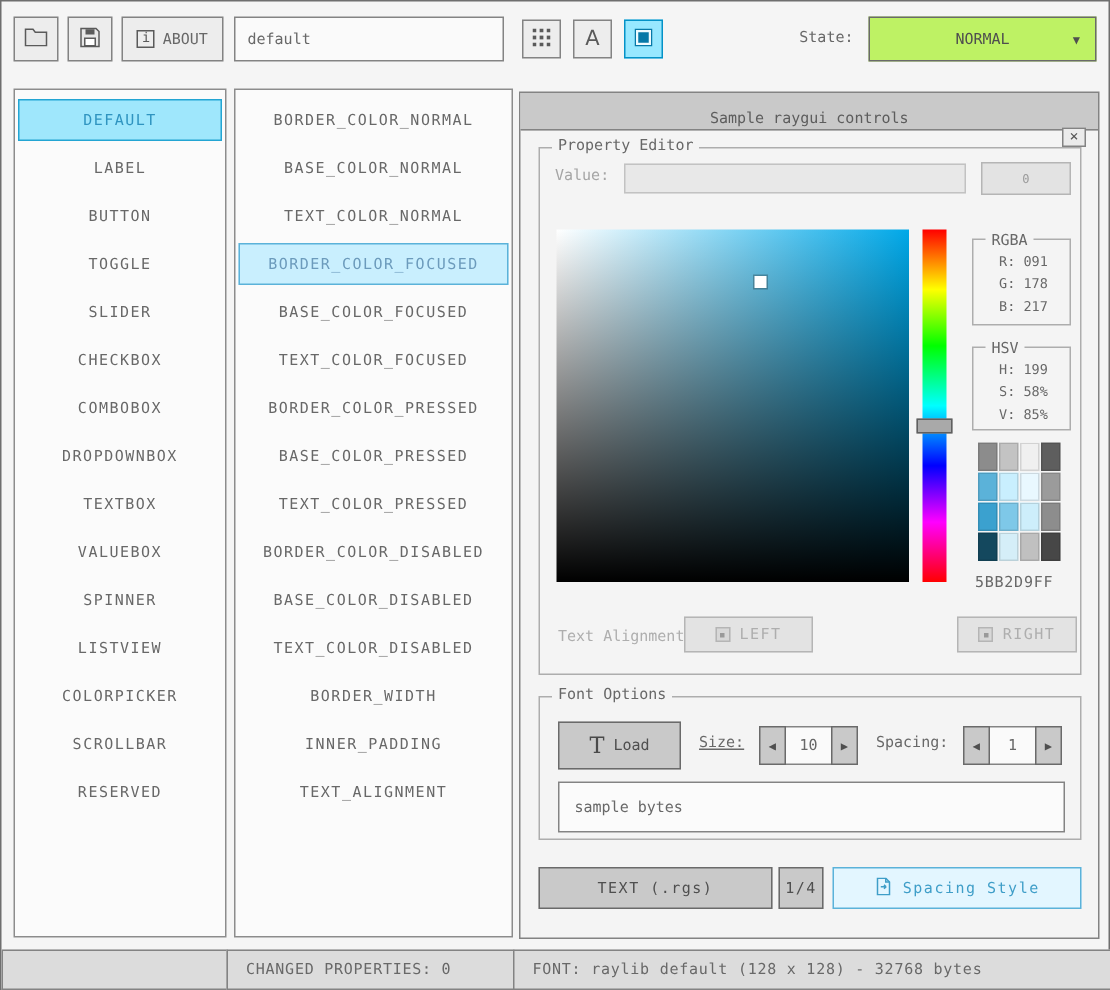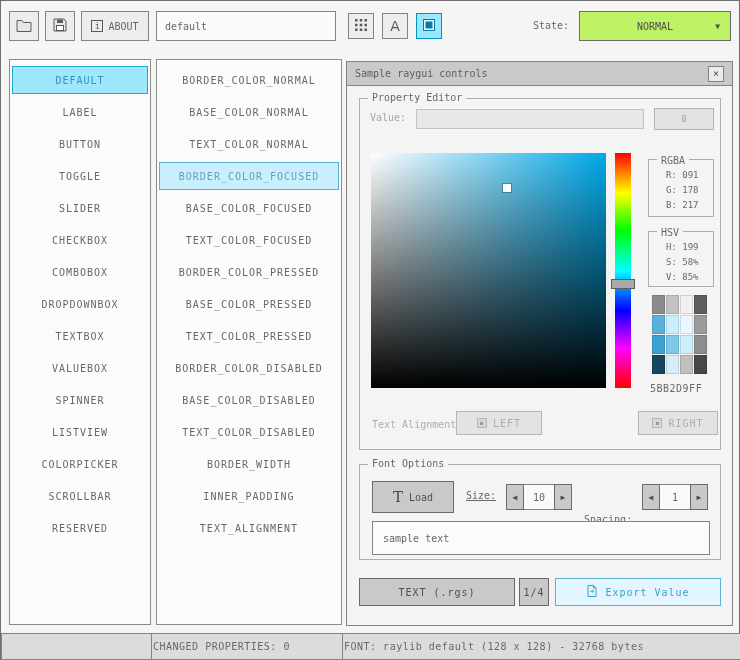--- a/index.html
+++ b/index.html
@@ -38,21 +38,21 @@
   #controls-panel { left:8px; top:58px; width:142px; height:566px; }
   #props-panel { left:155px; top:58px; width:186px; height:566px; }
   .list-item { height:28px; margin:0 2px 4px; display:flex; align-items:center; justify-content:center;
                letter-spacing:1px; border:1px solid transparent; cursor:pointer; }
   #controls-panel .selected { background:#9fe7fc; border-color:#23a5d3; color:#2f94c0; }
   #props-panel .selected { background:#c9effe; border-color:#5bb2d9; color:#6c9bbc; }
 
   
   #window { position:absolute; left:345px; top:60px; width:387px; height:565px; border:1px solid #838383; background:#f4f4f4; }
   #window-title { height:24px; background:#c9c9c9; border-bottom:1px solid #838383; display:flex; align-items:center;
-                  padding:0 8px; color:#5d5d5d; }
+                  padding:12px 8px; color:#5d5d5d;flex-direction:column; }
   #window-close { margin-left:auto; width:16px; height:16px; border:1px solid #838383; background:#ebebeb;
                   display:flex; align-items:center; justify-content:center; font-size:10px; color:#555; cursor:pointer; }
   .groupbox { position:absolute; border:1px solid #adadad; }
   .gb-label { position:absolute; top:-7px; left:8px; background:#f4f4f4; padding:0 4px; white-space:nowrap; }
   #pe-group { left:12px; top:36px; width:362px; height:352px; }
   #fo-group { left:12px; top:402px; width:362px; height:96px; }
 
   
   #value-label { position:absolute; left:10px; top:13px; color:#a5a5a5; }
   #value-input { position:absolute; left:56px; top:10px; width:228px; height:20px; border:1px solid #c2c2c2;
@@ -93,41 +93,41 @@
   .align-ico { width:10px; height:10px; border:1px solid #b5b5b5; background:#d8d8d8; display:inline-flex;
                align-items:center; justify-content:center; margin-right:6px; }
   .align-ico::after { content:""; width:3px; height:3px; background:#9a9a9a; }
 
   
   #load-btn { position:absolute; left:12px; top:16px; width:82px; height:32px; border:1px solid #6a6a6a;
               background:#c9c9c9; color:#4f4f4f; display:flex; align-items:center; justify-content:center;
               gap:6px; cursor:pointer; }
   .t-ico { font-family:"DejaVu Serif","Liberation Serif",serif; font-size:15px; color:#4a4a4a; }
   #size-label { position:absolute; left:106px; top:25px;text-decoration:underline; }
-  #spacing-label { position:absolute; left:224px; top:25px;margin-top:24px; }
+  #spacing-label { position:absolute; left:224px; top:25px; }
   .spinner { position:absolute; top:19px; display:flex; height:26px; }
   #size-spinner { left:146px; }
   #spacing-spinner { left:282px; }
   .spin-btn { width:18px; height:26px; border:1px solid #6a6a6a; background:#c9c9c9; color:#4f4f4f;
               display:flex; align-items:center; justify-content:center; font-size:8px; cursor:pointer; }
   .spin-val { width:30px; height:26px; border:1px solid #838383; border-left:none; border-right:none;
               background:#fafafa; display:flex; align-items:center; justify-content:center; }
   #sample-box { position:absolute; left:12px; top:56px; width:338px; height:34px; border:1px solid #838383;
                 background:#fbfbfb; display:flex; align-items:center; padding:0 10px; }
 
   
   .footer-btn { position:absolute; top:516px; height:28px; border:1px solid #6a6a6a; background:#c9c9c9;
                 color:#4f4f4f; display:flex; align-items:center; justify-content:center; letter-spacing:1px; cursor:pointer; }
   #btn-rgs { left:12px; width:156px; }
   #btn-page { left:172px; width:30px; }
   #btn-export { left:208px; width:166px; border-color:#5bb2d9; background:#e3f6ff; color:#3f9ec8; gap:7px; }
 
   
   .status-seg { position:absolute; top:632px; height:27px; border:1px solid #838383; background:#dcdcdc;
-                display:flex; align-items:center; padding:0 1px; letter-spacing:0.5px;text-align:center; }
+                display:flex; align-items:center; padding:0 12px; letter-spacing:0.5px;text-align:center; }
   #status-1 { left:0; width:151px; }
   #status-2 { left:150px; width:192px; }
   #status-3 { left:341px; width:399px; }
 </style>
 </head>
 <body>
 
 <div class="app">
 
   <div class="tb-btn" id="btn-load">
@@ -301,35 +301,35 @@
       </div>
 
       <span id="spacing-label">Spacing:</span>
       <div class="spinner" id="spacing-spinner">
         <div class="spin-btn">◀</div>
         <div class="spin-val">1</div>
         <div class="spin-btn">▶</div>
       </div>
 
       <div id="sample-box">
-        <span>sample text</span>
+        <span>sample bytes</span>
       </div>
     </div>
 
     <div class="footer-btn" id="btn-rgs">TEXT (.rgs)</div>
     <div class="footer-btn" id="btn-page">1/4</div>
     <div class="footer-btn" id="btn-export">
       <span>
         <svg width="12" height="12" viewBox="0 0 12 12">
             <path d="M2 0.5 h5.5 L10 3 v8.5 H2 Z" fill="none" stroke="#3f9ec8"></path>
             <path d="M7.5 0.5 V3 H10" fill="none" stroke="#3f9ec8"></path>
             <path d="M4.2 6.2 H7.8 M7.8 6.2 L6.3 4.9 M7.8 6.2 L6.3 7.5" fill="none" stroke="#3f9ec8"></path>
           </svg>
       </span>
-      <span>Export Value</span>
+      <span>Spacing Style</span>
     </div>
   </div>
 
   <div class="status-seg" id="status-1"></div>
   <div class="status-seg" id="status-2">CHANGED PROPERTIES: 0</div>
   <div class="status-seg" id="status-3">FONT: raylib default (128 x 128) - 32768 bytes</div>
 
 </div>
 
 </body></html>

